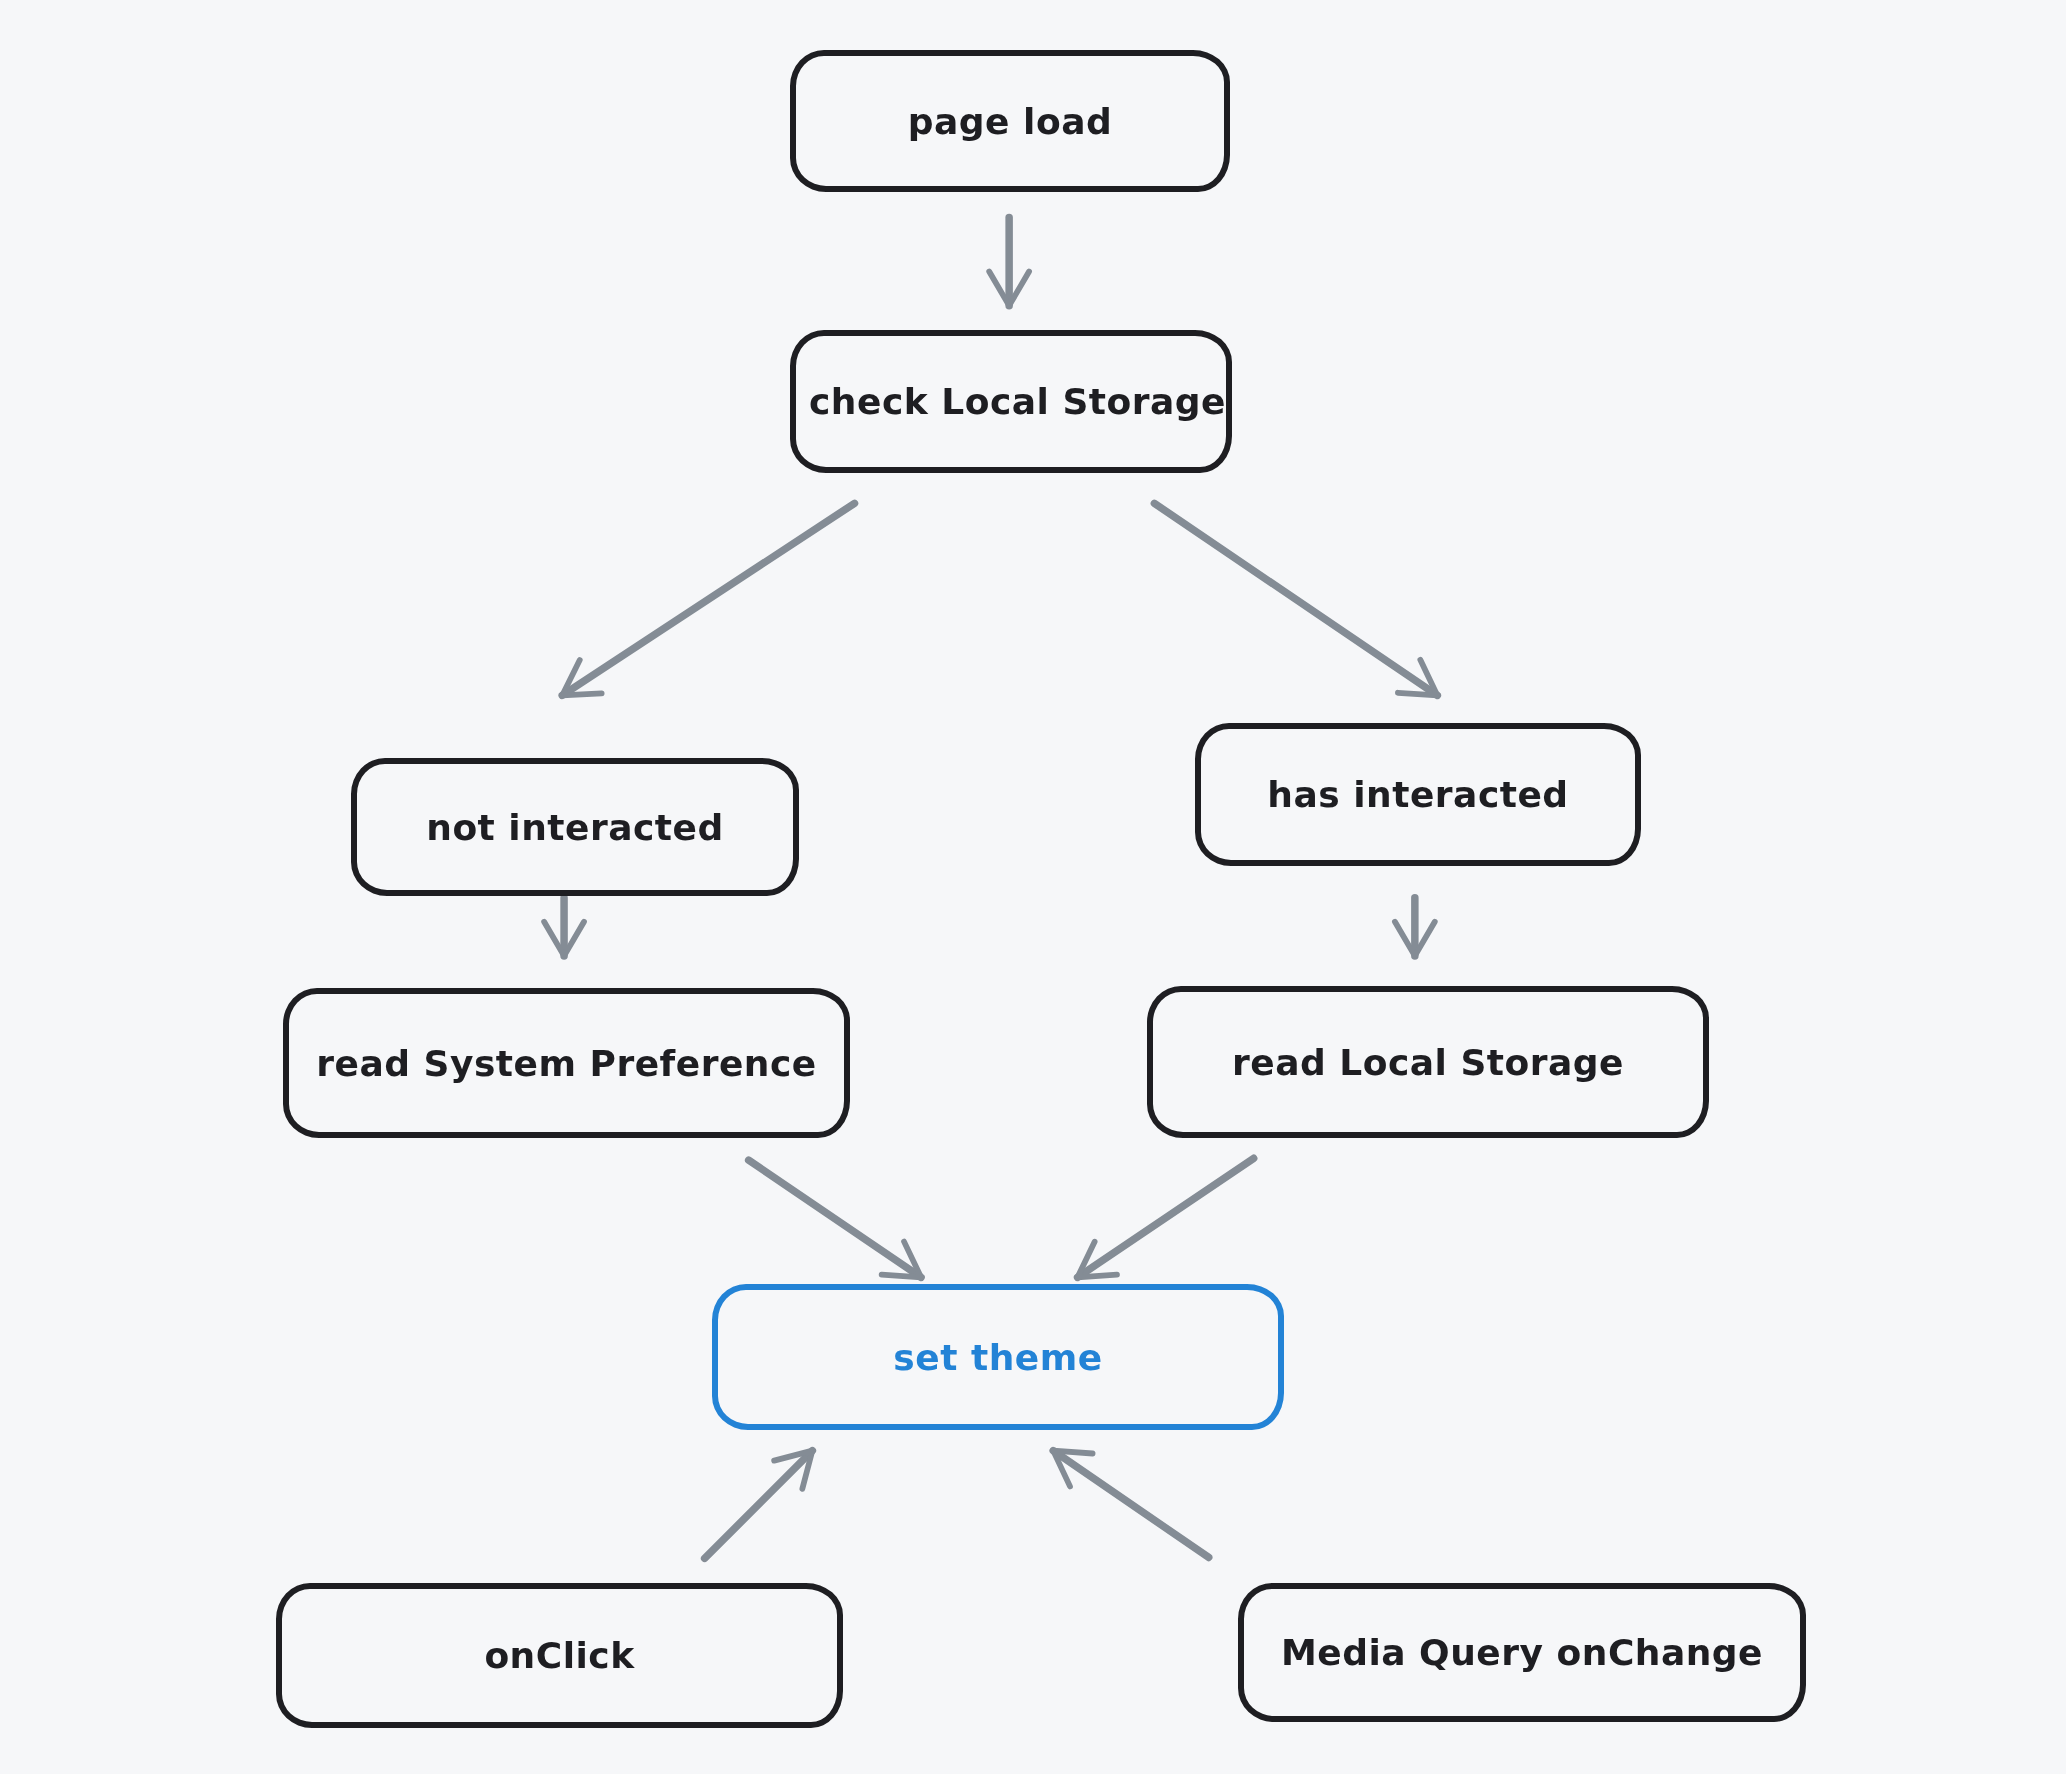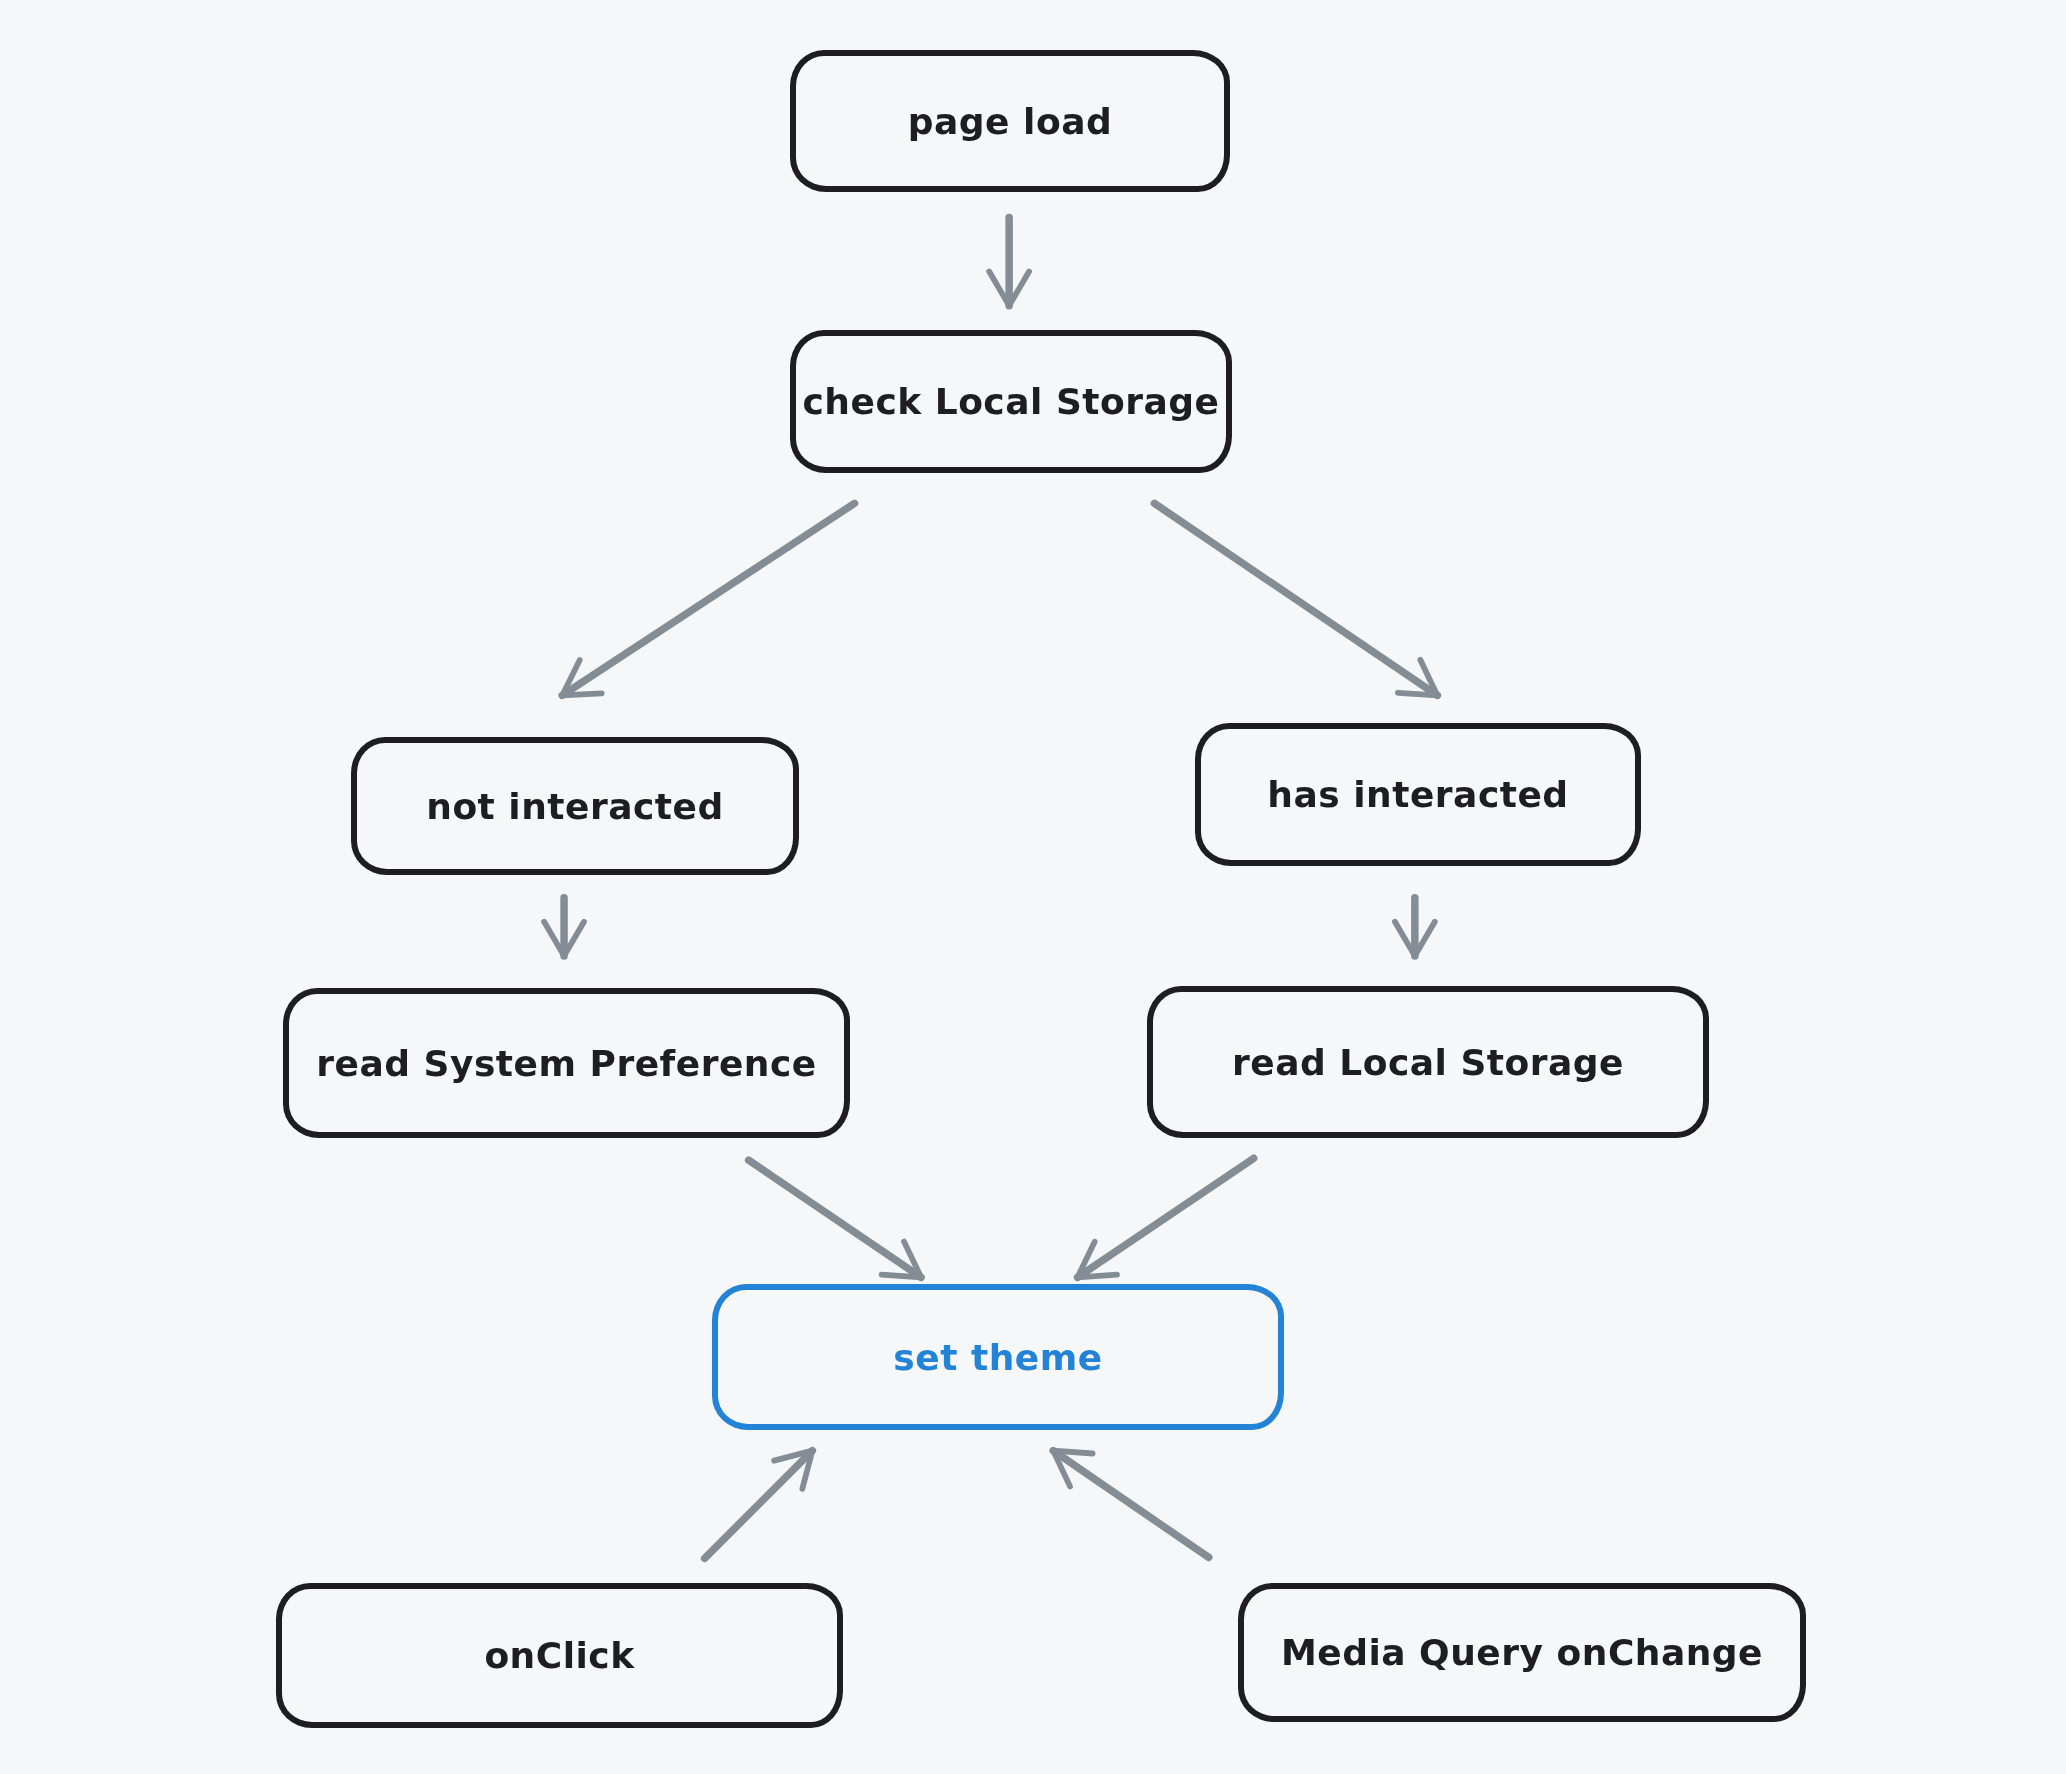--- a/index.html
+++ b/index.html
@@ -41,22 +41,22 @@
     font-weight: 700;
     letter-spacing: 0.5px;
     text-align: center;
   }
   .node.accent {
     border-color: #2383d6;
     color: #2383d6;
   }
   
   .n-page-load              { left: 790px;  top: 50px;   width: 440px; height: 142px; }
-  .n-check-local-storage    { left: 790px;  top: 330px;  width: 442px; height: 143px; }
-  .n-not-interacted         { left: 351px;  top: 737px;  width: 448px; height: 138px; }
+  .n-check-local-storage    { left: 790px;  top: 330px;  width: 442px; height: 143px; justify-content: flex-end; }
+  .n-not-interacted         { left: 351px;  top: 758px;  width: 448px; height: 138px; }
   .n-has-interacted         { left: 1177px; top: 723px;  width: 446px; height: 143px; margin-left: 18px; }
   .n-read-system-preference { left: 283px;  top: 988px; width: 567px; height: 150px; }
   .n-read-local-storage     { left: 1147px; top: 986px; width: 562px; height: 152px; text-align: center; }
   .n-set-theme              { left: 712px;  top: 1284px; width: 572px; height: 146px; text-align: right; }
   .n-onclick                { left: 276px;  top: 1583px; width: 567px; height: 145px; }
   .n-media-query-onchange   { left: 1238px; top: 1583px; width: 568px; height: 139px; }
 </style>
 </head>
 <body>
 

